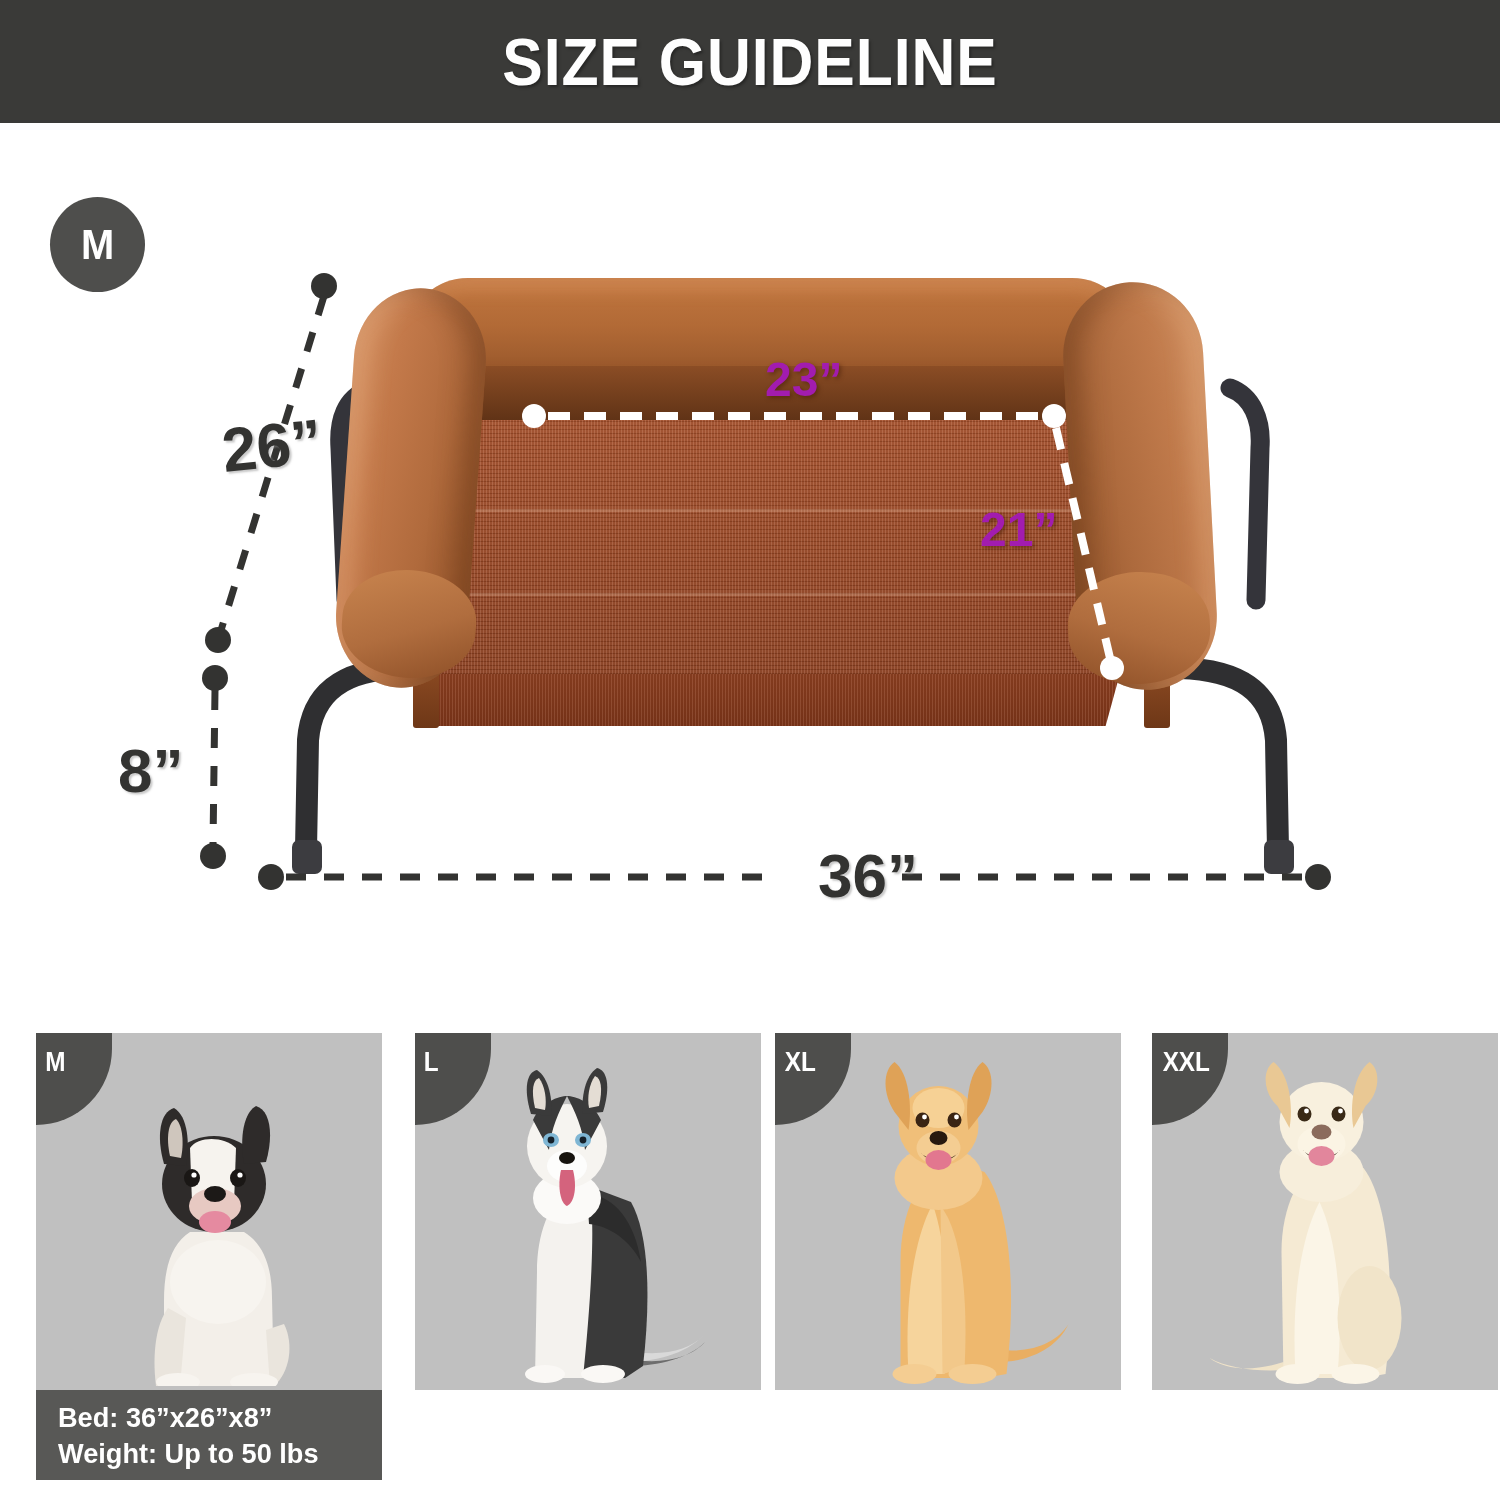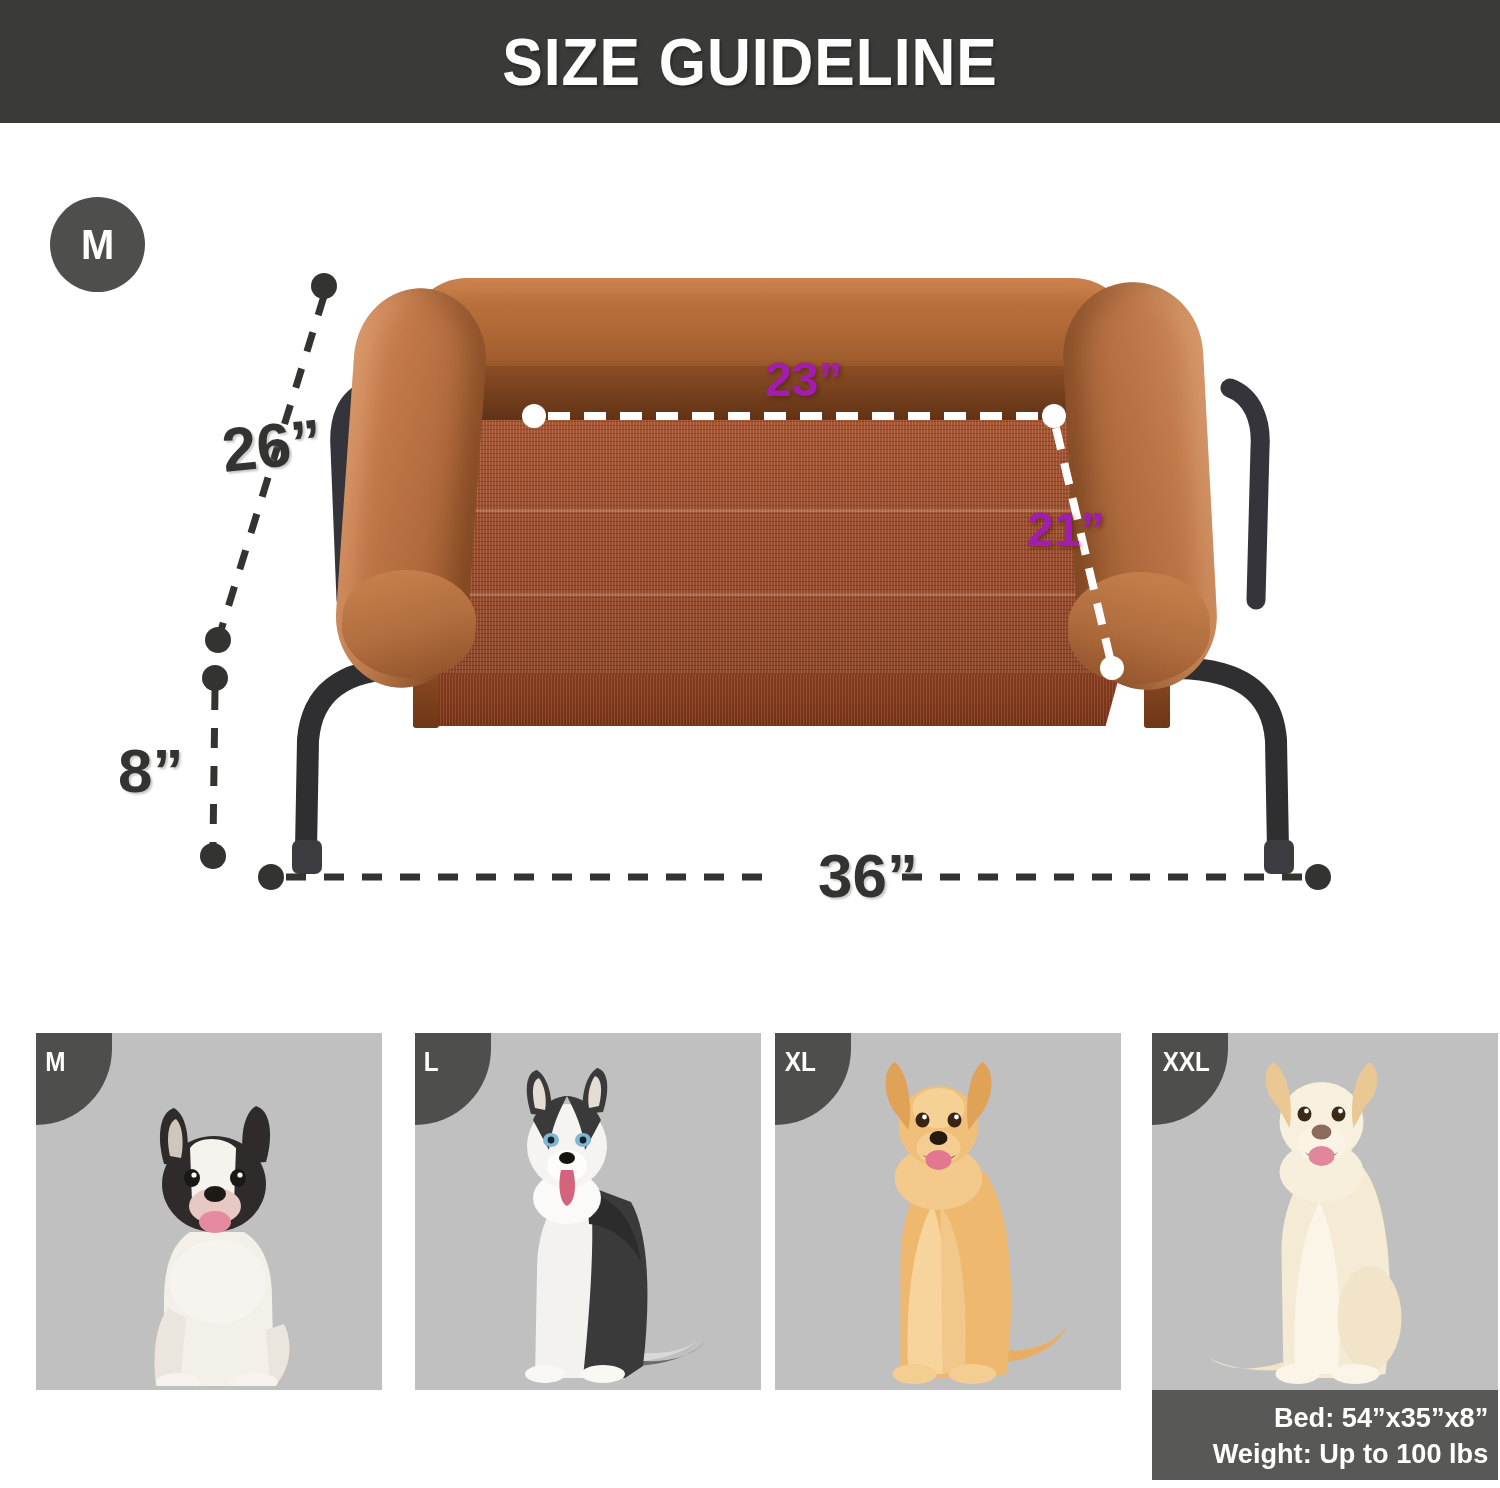--- a/index.html
+++ b/index.html
@@ -189,21 +189,21 @@
     text-shadow: 2px 2px 2px rgba(150,150,150,0.5);
   }
   .dim-white {
     color: #a21caf;
     text-shadow: 2px 2px 4px rgba(70,30,10,0.55);
   }
   #label-26 { left: 222px; top: 410px; font-size: 62px; transform: rotate(-6deg); }
   #label-8  { left: 118px; top: 735px; font-size: 62px; }
   #label-36 { left: 786px; top: 840px; font-size: 62px; margin-left: 32px; }
   #label-23 { left: 765px; top: 352px; font-size: 48px; }
-  #label-21 { left: 980px; top: 502px; font-size: 48px; padding-left: 47px; }
+  #label-21 { left: 980px; top: 502px; font-size: 48px; }
 
   
   .cards {
     position: absolute;
     left: 0; top: 1033px;
     width: 1500px; height: 455px;
   }
   .card {
     position: absolute;
     top: 0;
@@ -371,20 +371,24 @@
 
         <ellipse cx="121" cy="136" rx="16" ry="11" fill="#e58aa0"></ellipse>
 
         <ellipse cx="84" cy="296" rx="22" ry="9" fill="#f7f4ef"></ellipse>
         <ellipse cx="160" cy="296" rx="24" ry="9" fill="#f7f4ef"></ellipse>
       </svg>
     </div>
     <div class="card-corner">
       <span>M</span>
     </div>
+    <div class="card-footer">
+      <div>Bed: 36”x26”x8”</div>
+      <div>Weight: Up to 50 lbs</div>
+    </div>
   </div>
 
   <div class="card" style="left:415px;">
     <div class="card-photo">
       <svg class="dog-svg" width="250" height="320" viewBox="0 0 250 320">
 
         <path d="M162 292 C196 300 228 292 242 276 C226 292 196 300 166 300 Z" fill="#6d6d6d"></path>
         <path d="M160 284 C198 292 226 284 240 270 C222 288 192 296 162 296 Z" fill="#d9d9d9"></path>
 
         <path d="M96 312 L96 214 C96 168 110 136 136 124 L168 136 C186 168 188 232 180 300 L162 312 Z" fill="#3a3a3a"></path>
@@ -493,19 +497,15 @@
 
         <ellipse cx="124" cy="100" rx="13" ry="10" fill="#e2869c"></ellipse>
 
         <ellipse cx="100" cy="318" rx="22" ry="10" fill="#fbf5e7"></ellipse>
         <ellipse cx="158" cy="318" rx="24" ry="10" fill="#fbf5e7"></ellipse>
       </svg>
     </div>
     <div class="card-corner">
       <span>XXL</span>
     </div>
-    <div class="card-footer">
-      <div>Bed: 54”x35”x8”</div>
-      <div>Weight: Up to 100 lbs</div>
-    </div>
   </div>
 
 </div>
 
 </body></html>

